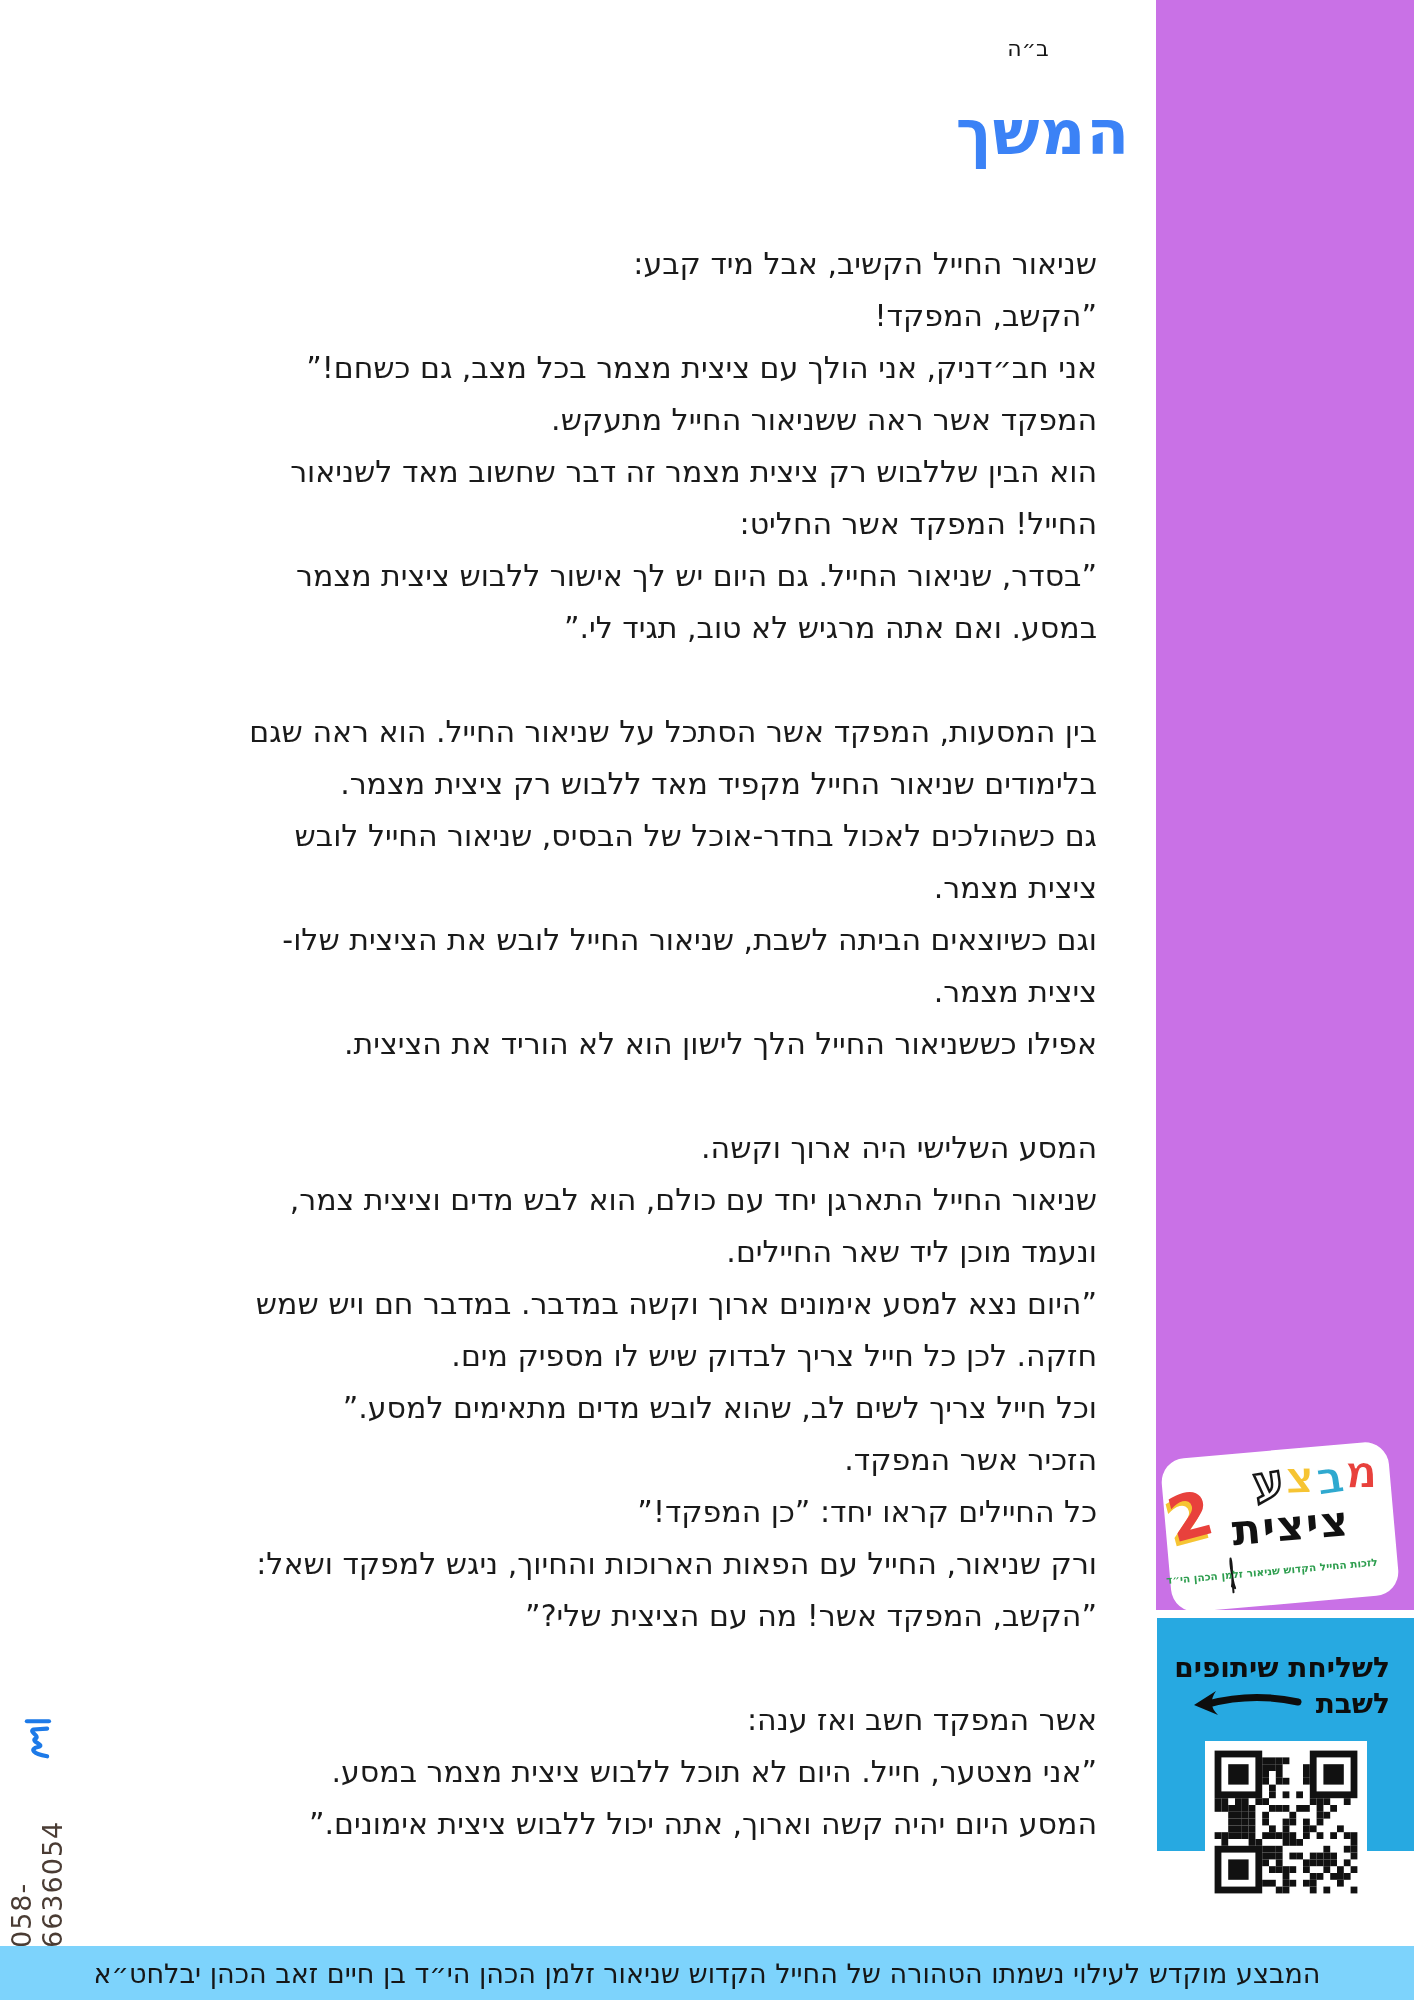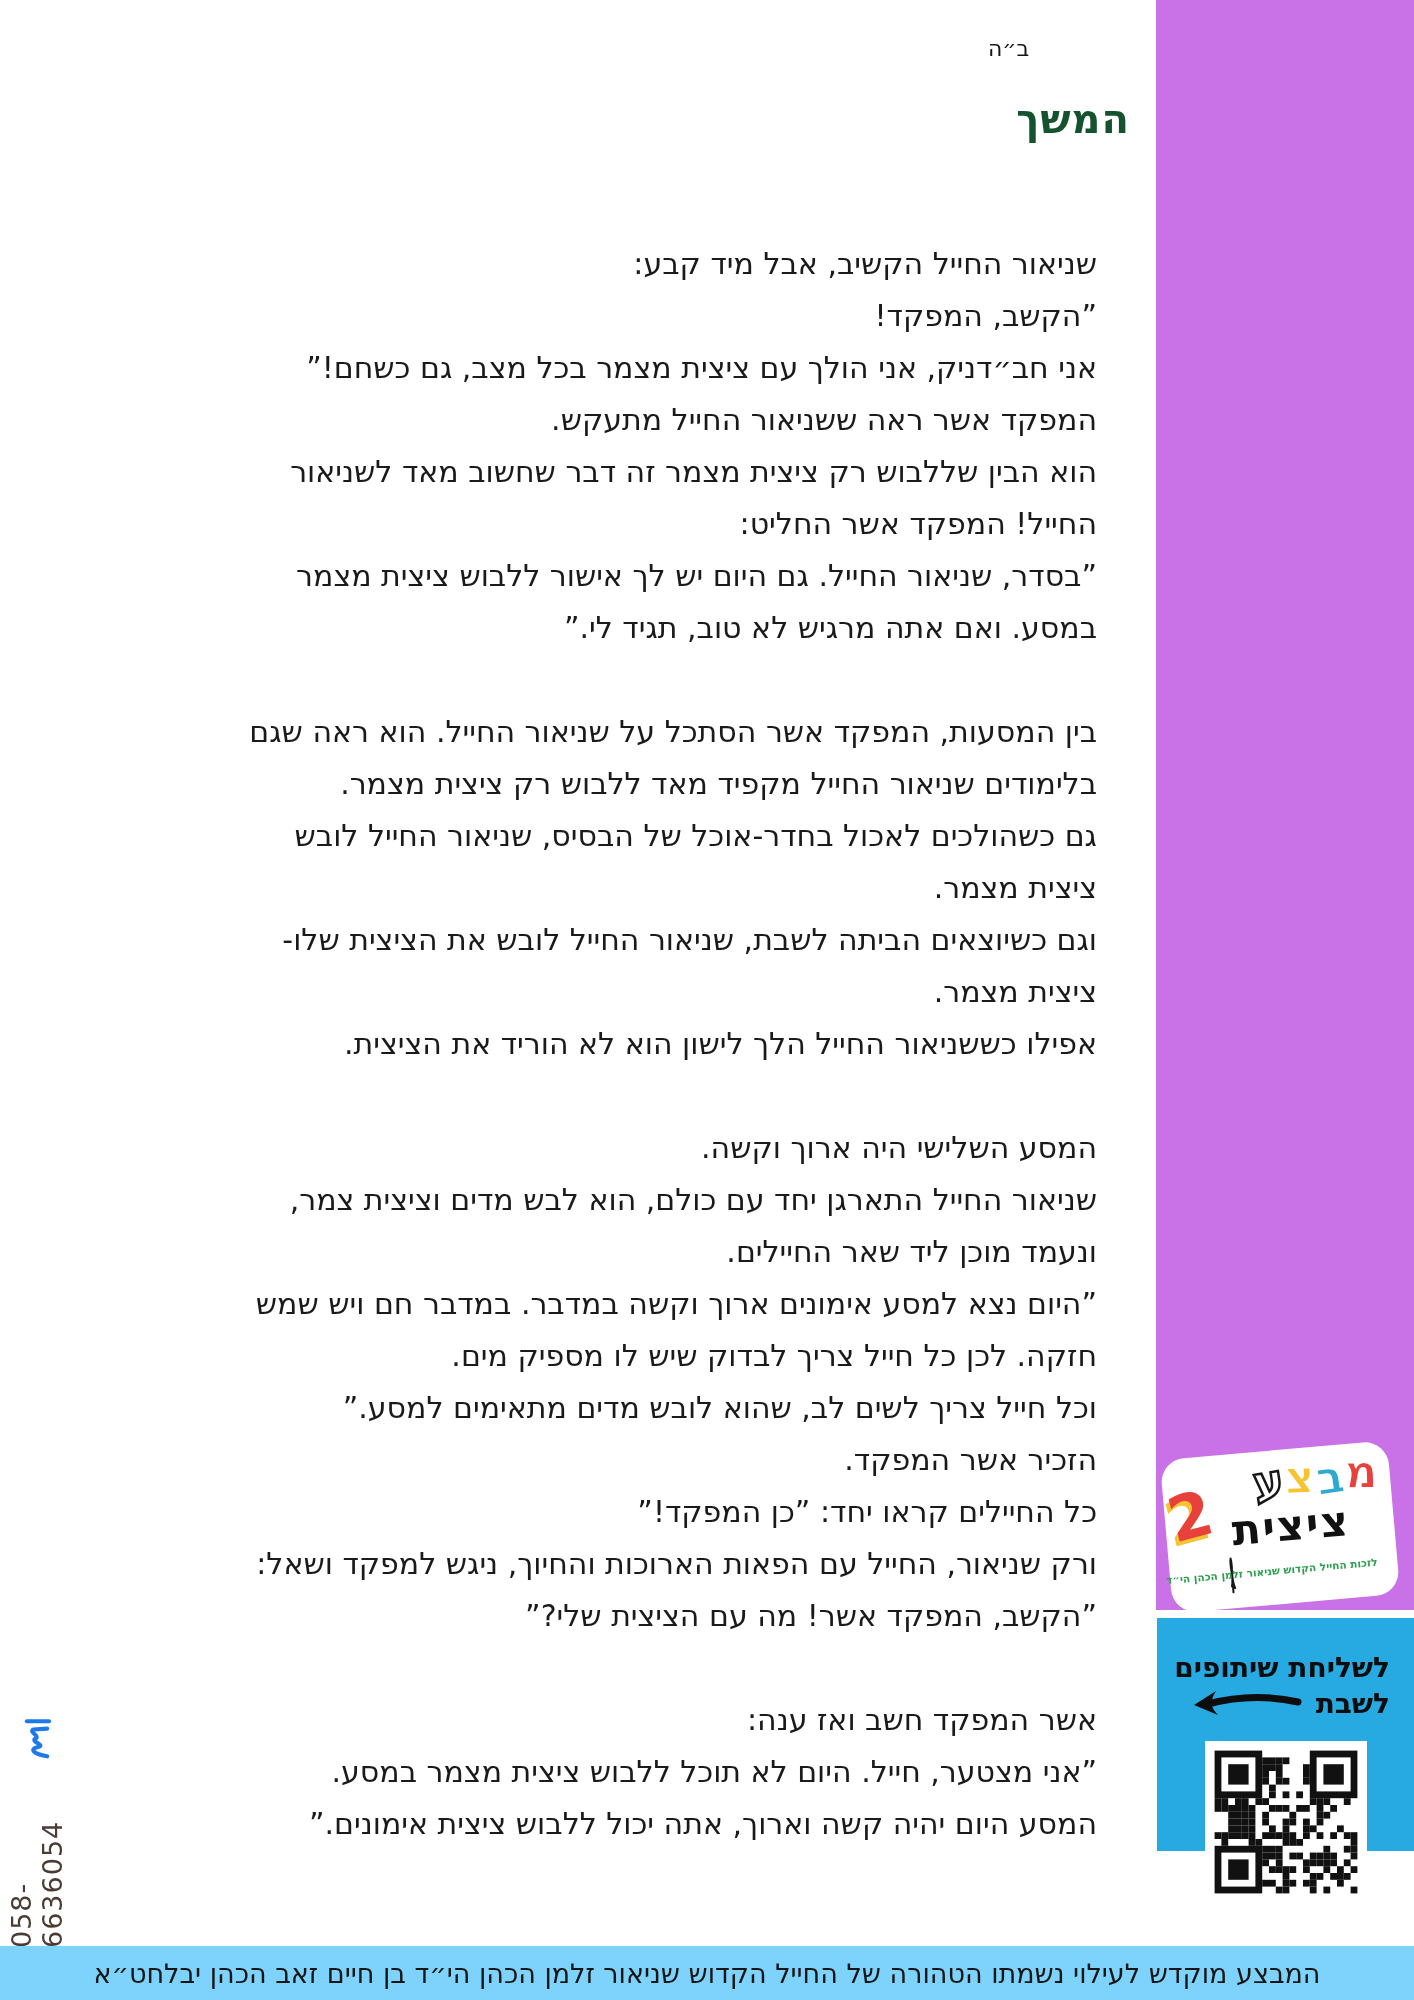--- a/index.html
+++ b/index.html
@@ -6,25 +6,25 @@
   .page{
     position:relative; width:1414px; height:2000px; background:#ffffff;
     overflow:hidden; font-family:"DejaVu Sans","Liberation Sans",sans-serif;
   }
   .purple-stripe{
     position:absolute; left:1156px; top:0; width:258px; height:1610px;
     background:#C971E6;
   }
   .bsd{
     position:absolute; top:36px; left:988px; width:80px;
-    font-size:22px; color:#161616; text-align:left; direction:rtl;
+    font-size:22px; color:#161616; text-align:center; direction:rtl;
   }
   .title{
     position:absolute; top:96px; right:284px; margin:0;
-    font-size:40px; font-weight:800; color:#14532d; direction:rtl;
+    font-size:62px; font-weight:800; color:#3b82f6; direction:rtl;
     letter-spacing:1px;
   }
   .body-text{
     position:absolute; top:238px; right:317px; left:105px;
     direction:rtl; text-align:right; color:#1a1a1a;
     font-size:30px; line-height:52px;
   }
   .body-text .line{ min-height:52px; white-space:nowrap; }
   
   .sticker{

